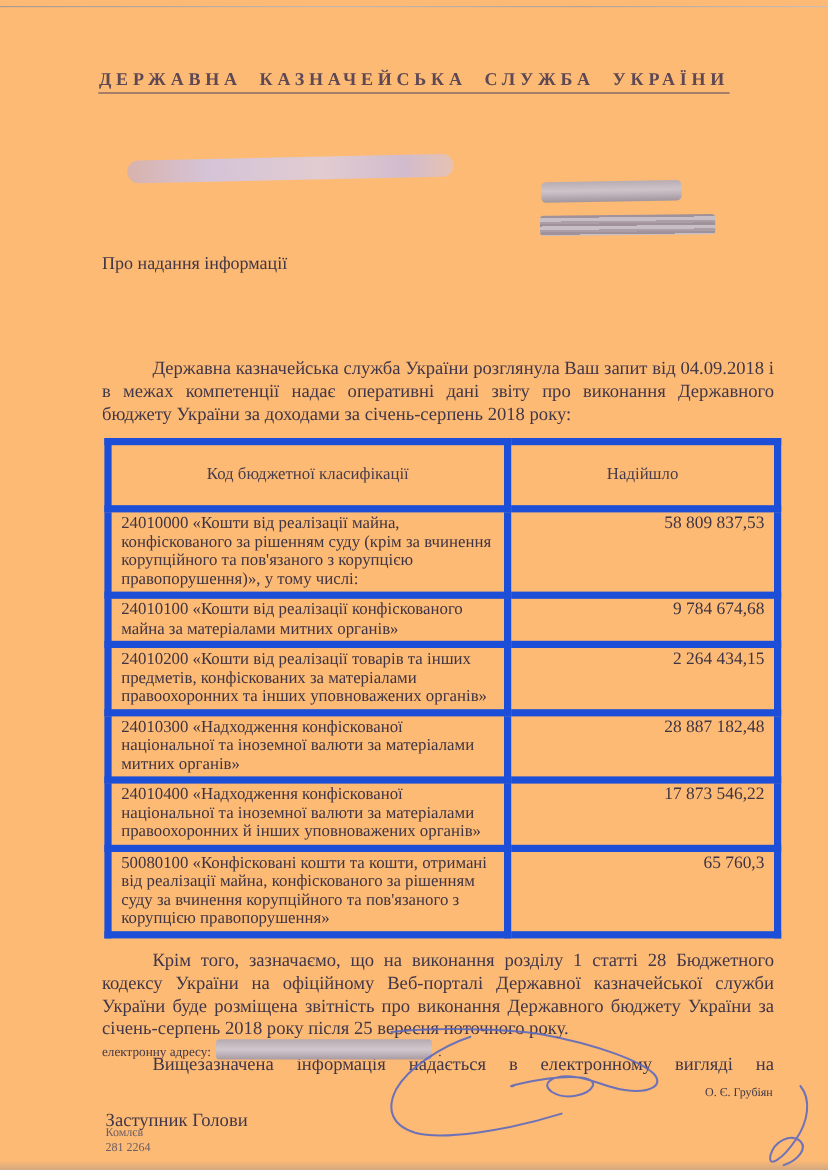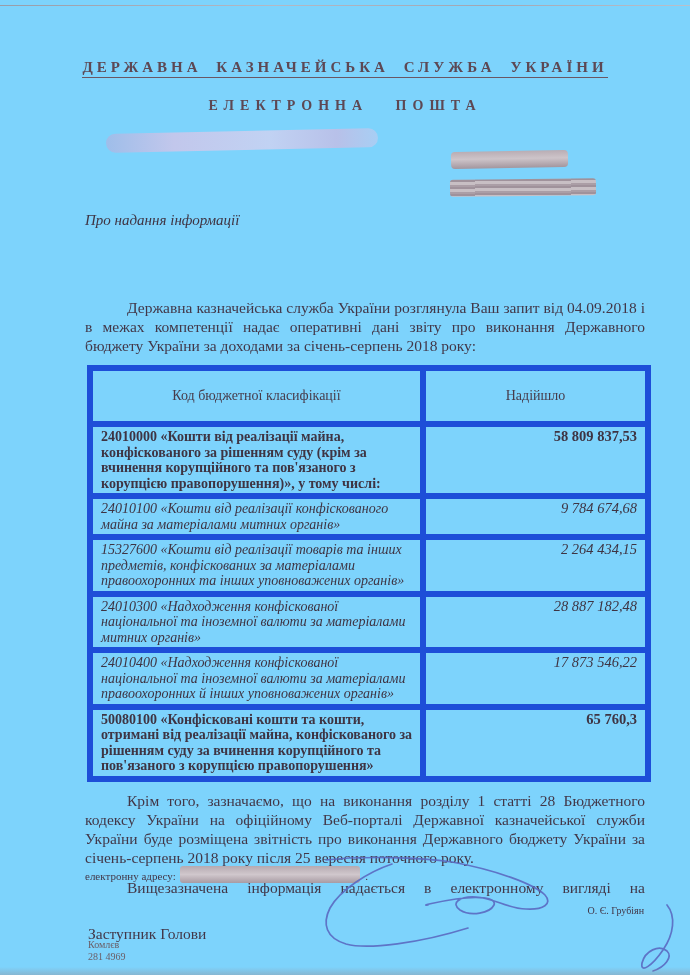--- a/index.html
+++ b/index.html
@@ -1,20 +1,20 @@
 <!DOCTYPE html>
 <html><head>
 <meta charset="utf-8">
 <style>
   html,body{margin:0;padding:0;background:#e8e6e2;}
   .page{
     position:relative;
     width:690px;height:975px;
     margin:0 auto;
-    background:#7dd3fc;
+    background:#fdba74;
     font-family:"Liberation Serif","DejaVu Serif",serif;
     color:#453a49;
     overflow:hidden;
   }
   .scanline{
     position:absolute;top:5px;left:0;width:690px;height:1px;
     background:linear-gradient(90deg,#9d939a,#bdb4ba 40%,#a89ea5 70%,#c4bcc1);
     opacity:.85;
   }
   .bottom-fade{
@@ -48,21 +48,21 @@
     background:repeating-linear-gradient(180deg,#a0929b 0 2px,#c8bfc4 2px 5px,#ab9ea6 5px 7px);
     transform:rotate(-.6deg);border-radius:3px;
   }
   .redact.email{
     display:inline-block;position:static;width:180px;height:17px;
     background:linear-gradient(180deg,#b6aab1,#d0c7cc 50%,#a89ba3);
     vertical-align:-3px;margin:0 2px;border-radius:3px;
   }
   .subject{
     position:absolute;left:85px;top:212px;
-    font-style:italic;font-size:15px;color:#3f3544;
+    font-size:15px;color:#3f3544;
   }
   .para{
     position:absolute;left:85px;width:560px;
     font-size:15.5px;line-height:19px;
     text-align:justify;text-indent:42px;color:#423748;margin-top:28px;
   }
   .p1{top:270px;}
   .p2{top:763px;}
   .p3a{top:850px;text-align:justify;text-align-last:justify;}
   .p3b{position:absolute;left:85px;top:866px;font-size:11px;color:#423748;}
@@ -81,39 +81,38 @@
   table.budget th{
     height:48px;font-size:14px;text-align:center;vertical-align:middle;color:#473c4b;
   }
   table.budget td{
     font-size:14px;line-height:15.5px;vertical-align:top;
     padding:2px 6px 2px 8px;color:#3e3443;
   }
   table.budget td.amt{
     text-align:right;padding:2px 8px 2px 4px;font-size:14.5px;
   }
-  tr.r-bold td{font-weight:bold;}
-  tr.r-italic td{font-style:italic;}
+  tr.r-bold td{font-weight:normal;}
+  tr.r-italic td{}
   .sig-position{position:absolute;left:88px;top:905px;font-size:15.5px;color:#423748;margin-top:20px;}
   .sig-name{position:absolute;right:46px;top:905px;font-size:10px;color:#423748;}
   .executor{position:absolute;left:88px;top:939px;font-size:10px;line-height:11.5px;color:#6b5e67;}
   .signature-svg{position:absolute;left:0;top:0;width:690px;height:975px;pointer-events:none;}
 </style>
 </head>
 <body>
 
 <div class="page">
 
   <div class="scanline"></div>
 
   <div class="org-title">
     <span class="u">ДЕРЖАВНА КАЗНАЧЕЙСЬКА СЛУЖБА УКРАЇНИ</span>
   </div>
 
-  <div class="doc-type">ЕЛЕКТРОННА ПОШТА</div>
 
   <div class="redact lavender"></div>
   <div class="redact gray1"></div>
   <div class="redact gray2"></div>
 
   <div class="subject">Про надання інформації</div>
 
   <div class="para p1">Державна казначейська служба України розглянула Ваш запит від 04.09.2018 і в межах компетенції надає оперативні дані звіту про виконання Державного бюджету України за доходами за січень-серпень 2018 року:</div>
 
 
@@ -131,21 +130,21 @@
     <tbody>
       <tr class="r-bold" style="height:62px">
         <td>24010000 «Кошти від реалізації майна, конфіскованого за рішенням суду (крім за вчинення корупційного та пов'язаного з корупцією правопорушення)», у тому числі:</td>
         <td class="amt">58 809 837,53</td>
       </tr>
       <tr class="r-italic" style="height:37px">
         <td>24010100 «Кошти від реалізації конфіскованого майна за матеріалами митних органів»</td>
         <td class="amt">9 784 674,68</td>
       </tr>
       <tr class="r-italic" style="height:51px">
-        <td>15327600 «Кошти від реалізації товарів та інших предметів, конфіскованих за матеріалами правоохоронних та інших уповноважених органів»</td>
+        <td>24010200 «Кошти від реалізації товарів та інших предметів, конфіскованих за матеріалами правоохоронних та інших уповноважених органів»</td>
         <td class="amt">2 264 434,15</td>
       </tr>
       <tr class="r-italic" style="height:53px">
         <td>24010300 «Надходження конфіскованої національної та іноземної валюти за матеріалами митних органів»</td>
         <td class="amt">28 887 182,48</td>
       </tr>
       <tr class="r-italic" style="height:52px">
         <td>24010400 «Надходження конфіскованої національної та іноземної валюти за матеріалами правоохоронних й інших уповноважених органів»</td>
         <td class="amt">17 873 546,22</td>
       </tr>
@@ -164,21 +163,21 @@
     <span>електронну адресу:</span>
     <span class="redact email"></span>
     <span>.</span>
   </div>
 
   <div class="sig-position">Заступник Голови</div>
   <div class="sig-name">О. Є. Грубіян</div>
 
   <div class="executor">
     <div>Комлєв</div>
-    <div>281 4969</div>
+    <div>281 2264</div>
   </div>
 
   <svg class="signature-svg" viewBox="0 0 690 975">
     <g fill="none" stroke="#5a68c0" stroke-width="1.7" stroke-linecap="round" opacity="0.88">
       <path d="M 392 864 C 368 872 340 890 330 908 C 322 924 326 938 346 944 C 368 950 420 943 468 928"></path>
       <path d="M 326 860 C 360 856 420 857 452 862 C 496 870 534 884 545 895 C 553 904 543 910 526 909 C 506 908 494 898 476 897 C 460 896 450 903 460 910 C 471 917 490 913 494 905 C 497 897 477 896 456 899 C 436 902 420 906 428 905"></path>
       <path d="M 667 905 C 676 916 674 934 663 950 C 652 966 640 974 642 963 C 645 951 659 944 667 951 C 673 957 665 967 653 971"></path>
     </g>
   </svg>
 

